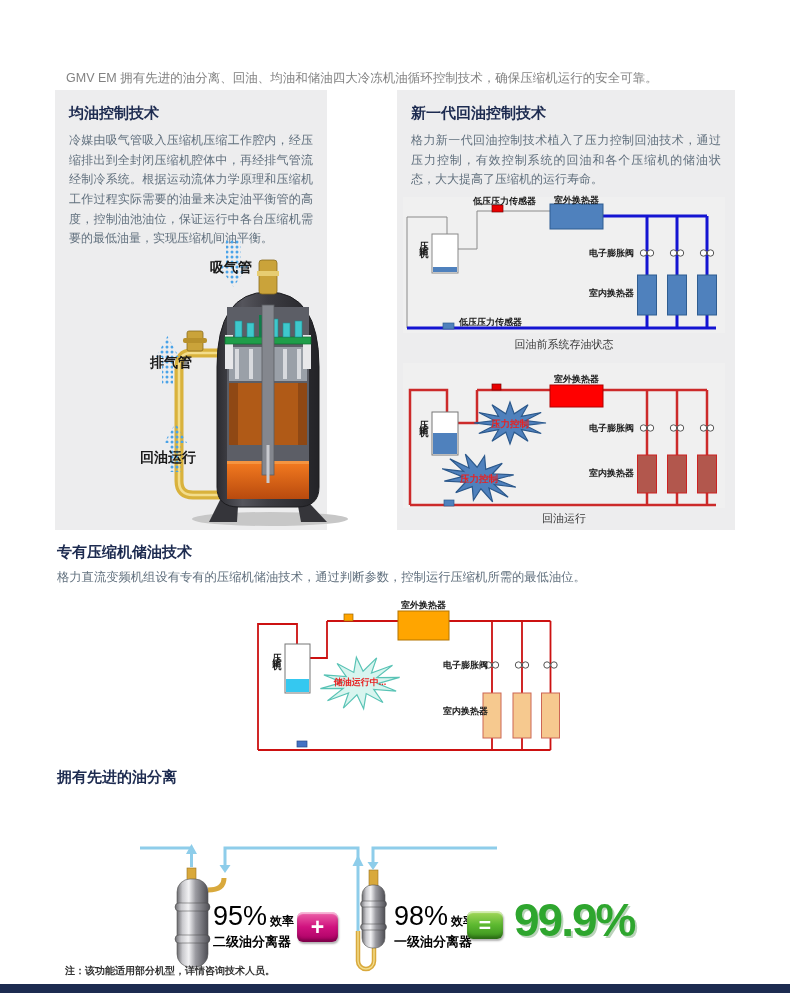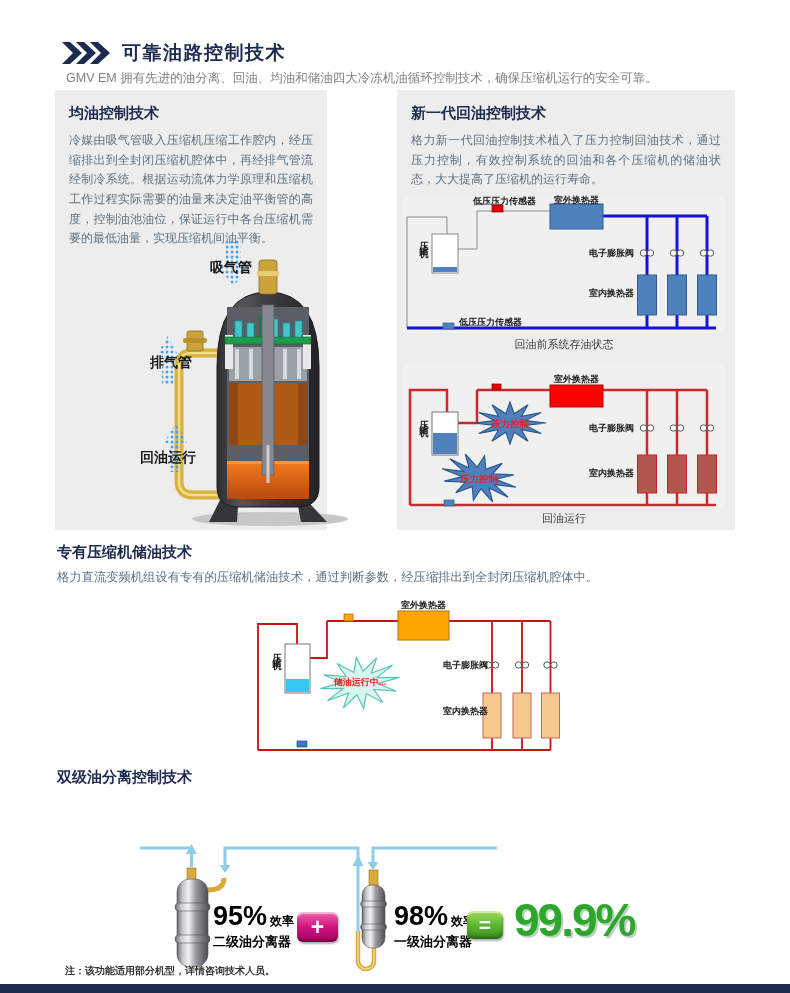--- a/index.html
+++ b/index.html
@@ -25,46 +25,38 @@
   .lbl{position:absolute;font-size:9px;font-weight:bold;color:#1a1a1a;white-space:nowrap;line-height:1;}
   .lbl.ctr{text-align:center;}
   .vlabel{position:absolute;writing-mode:vertical-rl;text-orientation:upright;font-size:9px;
           font-weight:bold;letter-spacing:4px;color:#1a1a1a;line-height:1;}
   .burst-txt{position:absolute;font-size:9.5px;font-weight:bold;color:#e82222;text-align:center;line-height:1;}
   .diag-cap{position:absolute;width:322px;text-align:center;font-size:11px;color:#3a3a3a;}
   
   .ill-lbl{position:absolute;font-size:14px;font-weight:bold;color:#1a1a1a;white-space:nowrap;padding-left:40px;}
   
   .sep-label{position:absolute;white-space:nowrap;}
-  .sep-label .pct{font-size:27px;font-weight:bold;color:#000;}
+  .sep-label .pct{font-size:27px;font-weight:normal;color:#000;}
   .sep-label .eff{font-size:12px;font-weight:bold;color:#000;margin-left:3px;}
   .sep-name{font-size:13px;font-weight:bold;color:#000;margin-top:1px;}
   .badge{position:absolute;border-radius:6px;color:#fff;font-weight:bold;display:flex;
          align-items:center;justify-content:center;
          box-shadow:inset 0 2px 1px rgba(255,255,255,.55), inset 0 -3px 3px rgba(0,0,0,.25), 1px 2px 2px rgba(0,0,0,.3);}
   .badge.plus{background:linear-gradient(180deg,#ee66ab 0%,#d0127f 50%,#a80062 100%);font-size:23px;}
   .badge.equals{background:linear-gradient(180deg,#a8da5c 0%,#5cb830 50%,#388f1c 100%);font-size:21px;}
   .total-pct{position:absolute;font-size:46px;font-weight:bold;color:#2ea62e;letter-spacing:-2px;
              text-shadow:2px 2px 0 rgba(30,110,30,.30);}
   .note{position:absolute;left:65px;top:964px;margin:0;font-size:10px;font-weight:bold;color:#333;}
   .bottom-bar{position:absolute;left:0;top:984px;width:790px;height:9px;background:#1d2b50;}
 </style>
 </head>
 <body>
 
 <div class="page">
 
-  <div class="hdr">
-    <svg width="48" height="22" viewBox="0 0 48 22">
-      <path d="M0 0 h8 l12 11 -12 11 h-8 l11 -11 z" fill="#1d2b50"></path>
-      <path d="M14 0 h8 l12 11 -12 11 h-8 l11 -11 z" fill="#1d2b50"></path>
-      <path d="M28 0 h8 l12 11 -12 11 h-8 l11 -11 z" fill="#1d2b50"></path>
-    </svg>
-    <h1>可靠油路控制技术</h1>
-  </div>
   <p class="subtitle">GMV EM 拥有先进的油分离、回油、均油和储油四大冷冻机油循环控制技术，确保压缩机运行的安全可靠。</p>
 
   <section class="panel panel-left">
     <h2>均油控制技术</h2>
     <p>冷媒由吸气管吸入压缩机压缩工作腔内，经压缩排出到全封闭压缩机腔体中，再经排气管流经制冷系统。根据运动流体力学原理和压缩机工作过程实际需要的油量来决定油平衡管的高度，控制油池油位，保证运行中各台压缩机需要的最低油量，实现压缩机间油平衡。</p>
 
     <div class="diag" style="left:20px;top:145px;width:300px;height:295px;">
       <svg width="300" height="295" viewBox="0 0 300 295">
         <defs>
           <pattern id="dots" width="5" height="5" patternUnits="userSpaceOnUse">
@@ -202,21 +194,21 @@
       <div class="lbl ctr" style="left:147px;top:12px;width:53px;">室外换热器</div>
       <div class="lbl" style="left:186px;top:61px;">电子膨胀阀</div>
       <div class="lbl" style="left:186px;top:106px;">室内换热器</div>
       <div class="burst-txt" style="left:79px;top:56px;width:56px;">压力控制</div>
       <div class="burst-txt" style="left:48px;top:111px;width:56px;">压力控制</div>
     </div>
     <div class="diag-cap" style="left:6px;top:421px;">回油运行</div>
   </section>
 
   <h2 class="sec-title" style="top:543px;">专有压缩机储油技术</h2>
-  <p class="sec-body" style="top:568px;">格力直流变频机组设有专有的压缩机储油技术，通过判断参数，经压缩排出到全封闭压缩机腔体中。</p>
+  <p class="sec-body" style="top:568px;">格力直流变频机组设有专有的压缩机储油技术，通过判断参数，控制运行压缩机所需的最低油位。</p>
 
   <div class="diag" style="left:235px;top:598px;width:335px;height:160px;">
     <svg width="335" height="160" viewBox="0 0 335 160">
       <path d="M62,46 V26 H23 V152 M75,60 H92 V23 M92,23 H315.5 M257,23 V95 M287,23 V95 M315.5,23 V95
                M257,140 V152 M287,140 V152 M315.5,140 V152 M23,152 H315.5" fill="none" stroke="#cc1111" stroke-width="1.8"></path>
       <rect x="109" y="16" width="9" height="7" fill="#ffa500" stroke="#996600" stroke-width="0.7"></rect>
       <rect x="163" y="13" width="51" height="29" fill="#ffa500" stroke="#b37400" stroke-width="1"></rect>
       <rect x="248" y="95" width="18" height="45" fill="#f6c98f" stroke="#cc6655" stroke-width="1"></rect>
       <rect x="278" y="95" width="18" height="45" fill="#f6c98f" stroke="#cc6655" stroke-width="1"></rect>
       <rect x="306.5" y="95" width="18" height="45" fill="#f6c98f" stroke="#cc6655" stroke-width="1"></rect>
@@ -235,21 +227,21 @@
         <polygon points="1,0 .435,.117 .866,.5 .318,.318 .5,.866 .117,.435 0,1 -.117,.435 -.5,.866 -.318,.318 -.866,.5 -.435,.117 -1,0 -.435,-.117 -.866,-.5 -.318,-.318 -.5,-.866 -.117,-.435 0,-1 .117,-.435 .5,-.866 .318,-.318 .866,-.5 .435,-.117" fill="#d8f5ef" stroke="#59c3b5" vector-effect="non-scaling-stroke" stroke-width="1.2"></polygon>
       </g>
     </svg>
     <div class="vlabel" style="left:37px;top:48px;">压缩机</div>
     <div class="lbl ctr" style="left:163px;top:3px;width:51px;">室外换热器</div>
     <div class="lbl" style="left:208px;top:63px;">电子膨胀阀</div>
     <div class="lbl" style="left:208px;top:109px;">室内换热器</div>
     <div class="burst-txt" style="left:92px;top:80px;width:66px;font-size:9px;">储油运行中...</div>
   </div>
 
-  <h2 class="sec-title" style="top:768px;">双级油分离控制技术</h2>
+  <h2 class="sec-title" style="top:768px;">拥有先进的油分离</h2>
 
   <div class="diag" style="left:140px;top:840px;width:520px;height:135px;">
     <svg width="520" height="135" viewBox="0 0 520 135">
       <defs>
         <linearGradient id="metal" x1="0" y1="0" x2="1" y2="0">
           <stop offset="0" stop-color="#6a6a6e"></stop>
             <stop offset=".18" stop-color="#c9c9cd"></stop>
           <stop offset=".38" stop-color="#f2f2f4"></stop>
             <stop offset=".6" stop-color="#9b9ba1"></stop>
           <stop offset="1" stop-color="#4e4e54"></stop>

